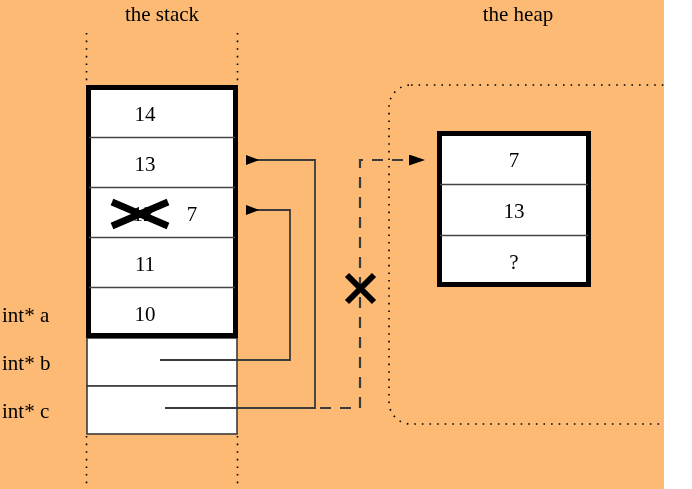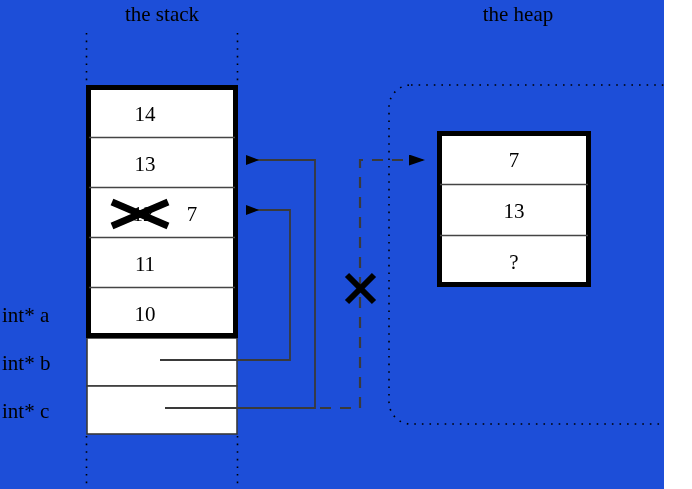--- a/index.html
+++ b/index.html
@@ -4,21 +4,21 @@
 <style>
   html, body {
     margin: 0;
     padding: 0;
     background: #ffffff;
   }
   #page {
     position: relative;
     width: 664px;
     height: 489px;
-    background: #1d4ed8;
+    background: #fdba74;
     overflow: hidden;
     font-family: "Liberation Serif", "DejaVu Serif", serif;
   }
   #diagram {
     position: absolute;
     left: 0;
     top: 0;
     width: 692px;
     height: 489px;
   }

